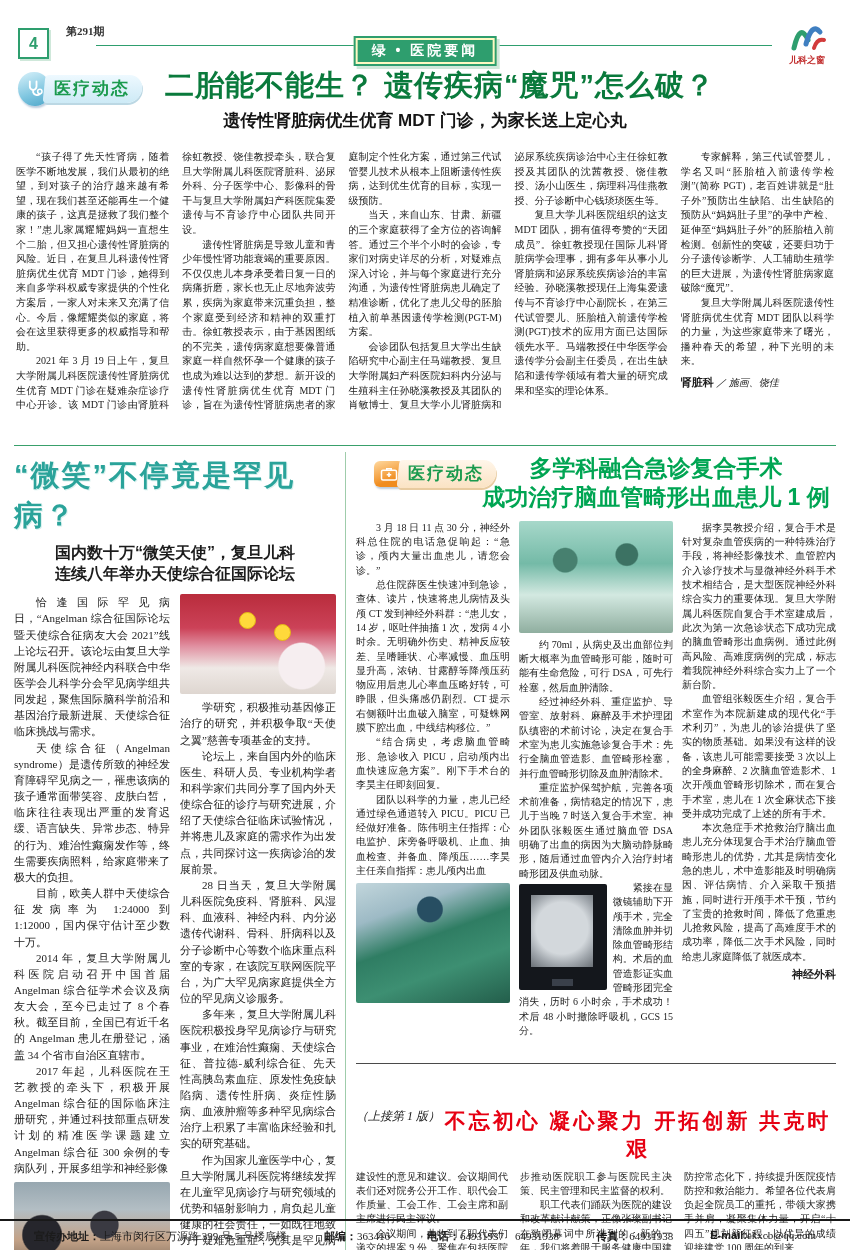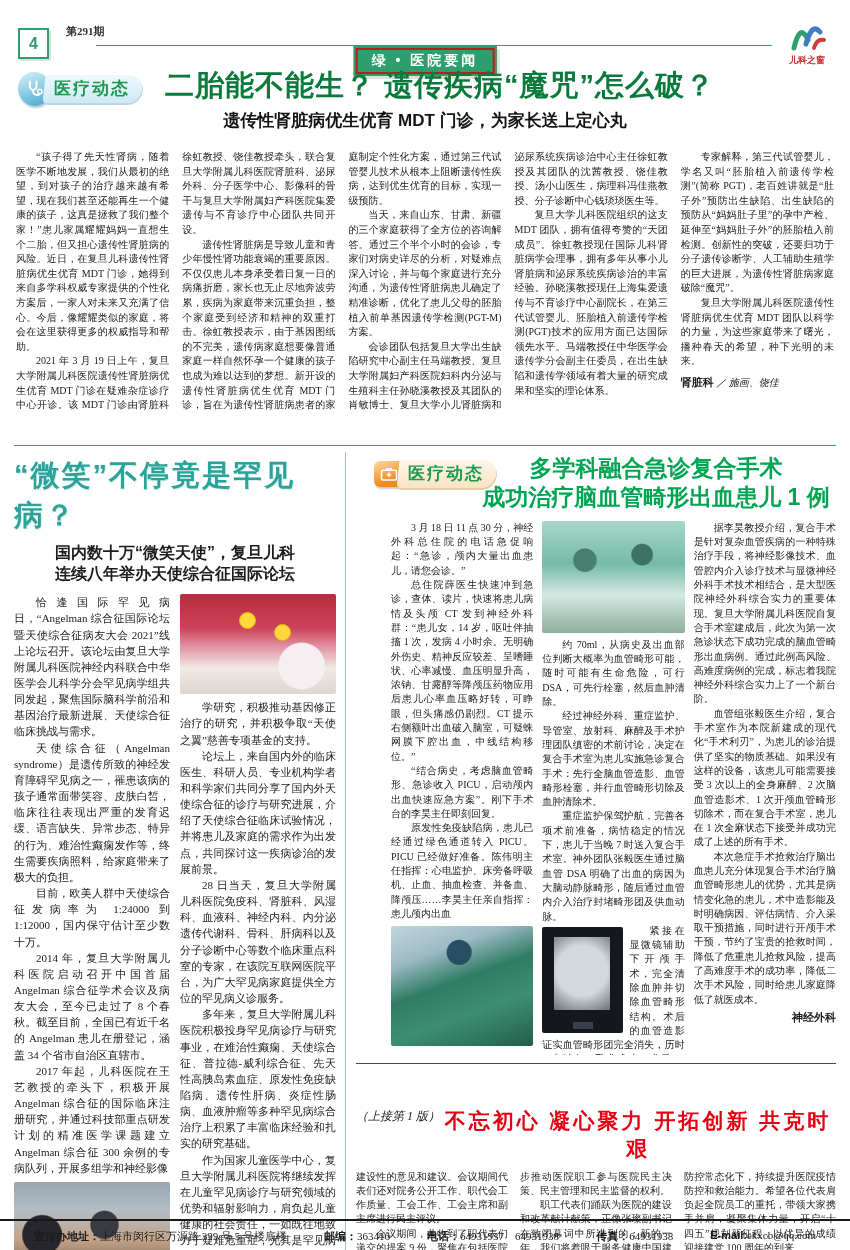--- a/index.html
+++ b/index.html
@@ -5,21 +5,21 @@
   html,body{margin:0;padding:0;background:#e9e9e7;}
   .page{position:relative;width:850px;height:1250px;margin:0 auto;background:#ffffff;
         font-family:"Liberation Serif","DejaVu Serif",serif;color:#1b1b1b;overflow:hidden;}
   
   .hdr{position:relative;height:62px;}
   .hdr-line{position:absolute;left:96px;right:78px;top:45px;border-top:1.6px solid #2e9e6e;}
   .pagebox{position:absolute;left:18px;top:28px;width:27px;height:27px;border:2px solid #2e9e6e;
            box-shadow:2px 2px 0 #cfe8da;color:#2e9e6e;font:bold 16px "Liberation Sans",sans-serif;
            display:flex;align-items:center;justify-content:center;background:#fff;}
   .issue{position:absolute;left:66px;top:24px;font:bold 11px "Liberation Serif",serif;color:#333;}
-  .banner{position:absolute;left:50%;top:46px;transform:translateX(-50%);background:#b91c1c;
+  .banner{position:absolute;left:50%;top:36px;transform:translateX(-50%);background:#fef9c3;
           border:2px solid #2e9e6e;box-shadow:3px 3px 0 #cfe8da;padding:2px;}
   .banner-in{background:#2e9e6e;color:#fff;font:bold 14px "Liberation Sans",sans-serif;
              letter-spacing:3px;padding:2px 14px;white-space:nowrap;}
   .logo{position:absolute;right:16px;top:18px;width:54px;text-align:center;}
   .logo-txt{font:bold 9px "Liberation Sans",sans-serif;color:#c02a2a;margin-top:-2px;}
   
   .a1-head{position:relative;margin-top:4px;height:74px;}
   .badge{position:absolute;left:18px;top:6px;display:flex;align-items:center;}
   .badge .blob{width:32px;height:34px;border-radius:50% 50% 46% 54%;
                background:linear-gradient(160deg,#d8f1fa,#7fc6e0 60%,#4ea6c9);
@@ -60,21 +60,21 @@
          border:1px solid #e3b714;}
   .ph-office{height:126px;margin-top:6px;background:
      radial-gradient(circle at 18% 42%,#26262c 0 13%,rgba(0,0,0,0) 14%),
      radial-gradient(circle at 58% 34%,#3a3a42 0 11%,rgba(0,0,0,0) 12%),
      linear-gradient(180deg,#97a7b0 0%,#b3bec4 22%,#c3a287 46%,#6f6154 72%,#453e37 100%);}
   
   .a3-head{position:relative;margin-top:2px;}
   .a3-title{text-align:center;font:bold 23px "Liberation Sans",sans-serif;color:#00a553;
             line-height:1.28;margin-left:120px;width:360px;}
   .a3-body{display:flex;gap:9px;margin-top:8px;height:534px;overflow:hidden;
-           font-size:10px;line-height:1.43;text-align:justify;margin-left:35px;}
+           font-size:10px;line-height:1.43;text-align:justify;}
   .a3-body .c{width:33.33%;}
   .ph-surgeon{height:120px;margin-top:5px;background:
      radial-gradient(circle at 48% 22%,#274e62 0 10%,rgba(0,0,0,0) 11%),
      linear-gradient(160deg,#c2d6dc 0%,#9dbac5 24%,#2f7d63 46%,#3d8f72 68%,#235e4b 100%);}
   .ph-or{height:112px;margin-bottom:5px;background:
      radial-gradient(circle at 30% 35%,#47806f 0 9%,rgba(0,0,0,0) 10%),
      radial-gradient(circle at 70% 30%,#3c7263 0 8%,rgba(0,0,0,0) 9%),
      linear-gradient(180deg,#a7d8ca 0%,#74baa7 38%,#d3e9e1 66%,#8fae9f 100%);}
   .monitor{float:left;width:57%;height:106px;margin:3px 6px 2px 0;background:#14171c;
            border-radius:2px;position:relative;}
@@ -205,21 +205,21 @@
           <div>多学科融合急诊复合手术</div>
           <div>成功治疗脑血管畸形出血患儿 1 例</div>
         </div>
       </div>
       <div class="a3-body">
         <div class="c">
           <div>
               <p class="para">3 月 18 日 11 点 30 分，神经外科总住院的电话急促响起：“急诊，颅内大量出血患儿，请您会诊。”</p>
               <p class="para">总住院薛医生快速冲到急诊，查体、读片，快速将患儿病情及头颅 CT 发到神经外科群：“患儿女，14 岁，呕吐伴抽搐 1 次，发病 4 小时余。无明确外伤史、精神反应较差、呈嗜睡状、心率减慢、血压明显升高，浓钠、甘露醇等降颅压药物应用后患儿心率血压略好转，可睁眼，但头痛感仍剧烈。CT 提示右侧额叶出血破入脑室，可疑蛛网膜下腔出血，中线结构移位。”</p>
               <p class="para">“结合病史，考虑脑血管畸形、急诊收入 PICU，启动颅内出血快速应急方案”。刚下手术台的李昊主任即刻回复。</p>
-              <p class="para">原发性免疫缺陷病，患儿已经通过绿色通道转入 PICU。PICU 已经做好准备。陈伟明主任指挥：心电监护、床旁备呼吸机、止血、抽血检查、并备血、降颅压……李昊主任亲自指挥：患儿颅内出血</p>
+              <p class="para">团队以科学的力量，患儿已经通过绿色通道转入 PICU。PICU 已经做好准备。陈伟明主任指挥：心电监护、床旁备呼吸机、止血、抽血检查、并备血、降颅压……李昊主任亲自指挥：患儿颅内出血</p>
             </div>
           <div class="ph ph-surgeon"></div>
         </div>
         <div class="c">
           <div class="ph ph-or"></div>
           <div>
               <p class="para">约 70ml，从病史及出血部位判断大概率为血管畸形可能，随时可能有生命危险，可行 DSA，可先行栓塞，然后血肿清除。</p>
               <p class="para">经过神经外科、重症监护、导管室、放射科、麻醉及手术护理团队缜密的术前讨论，决定在复合手术室为患儿实施急诊复合手术：先行全脑血管造影、血管畸形栓塞，并行血管畸形切除及血肿清除术。</p>
               <p class="para">重症监护保驾护航，完善各项术前准备，病情稳定的情况下，患儿于当晚 7 时送入复合手术室。神外团队张毅医生通过脑血管 DSA 明确了出血的病因为大脑动静脉畸形，随后通过血管内介入治疗封堵畸形团及供血动脉。</p>
             </div>

